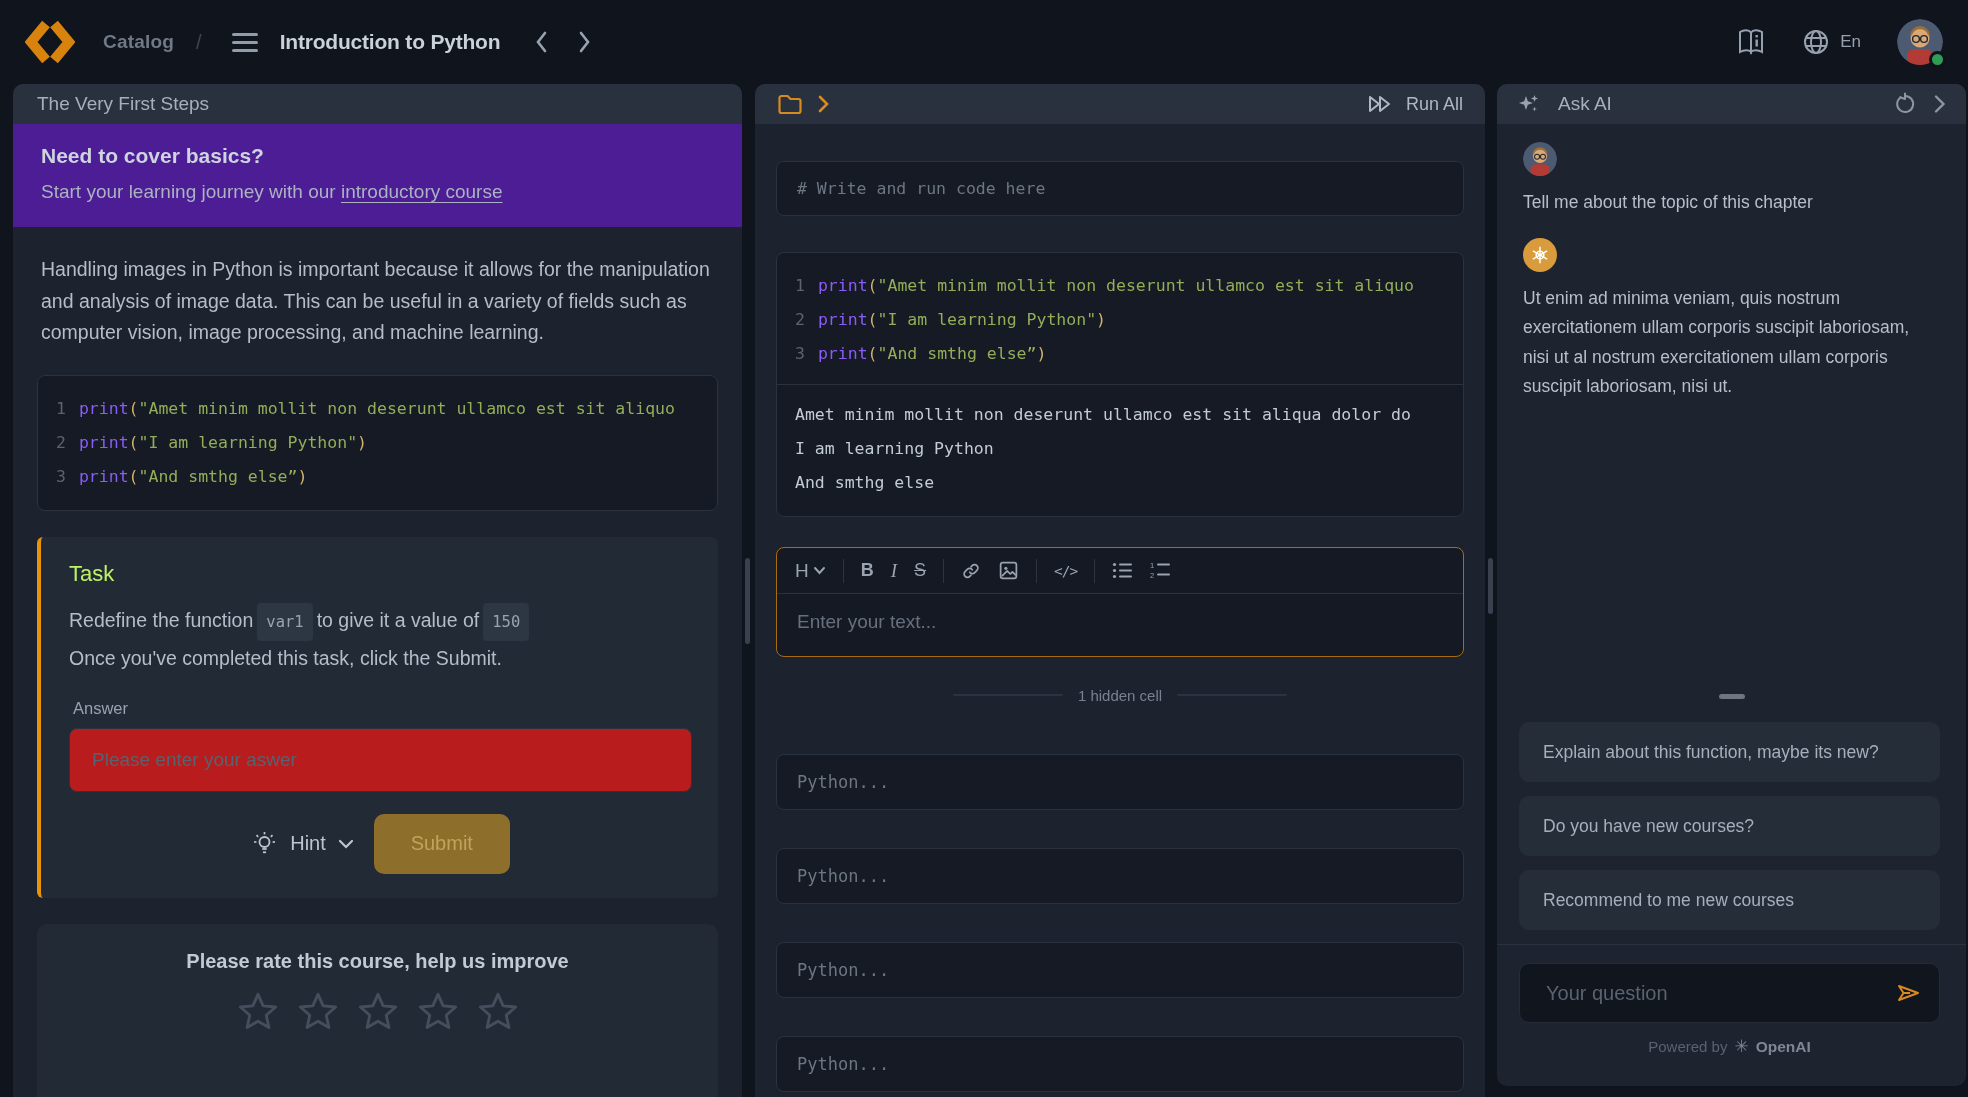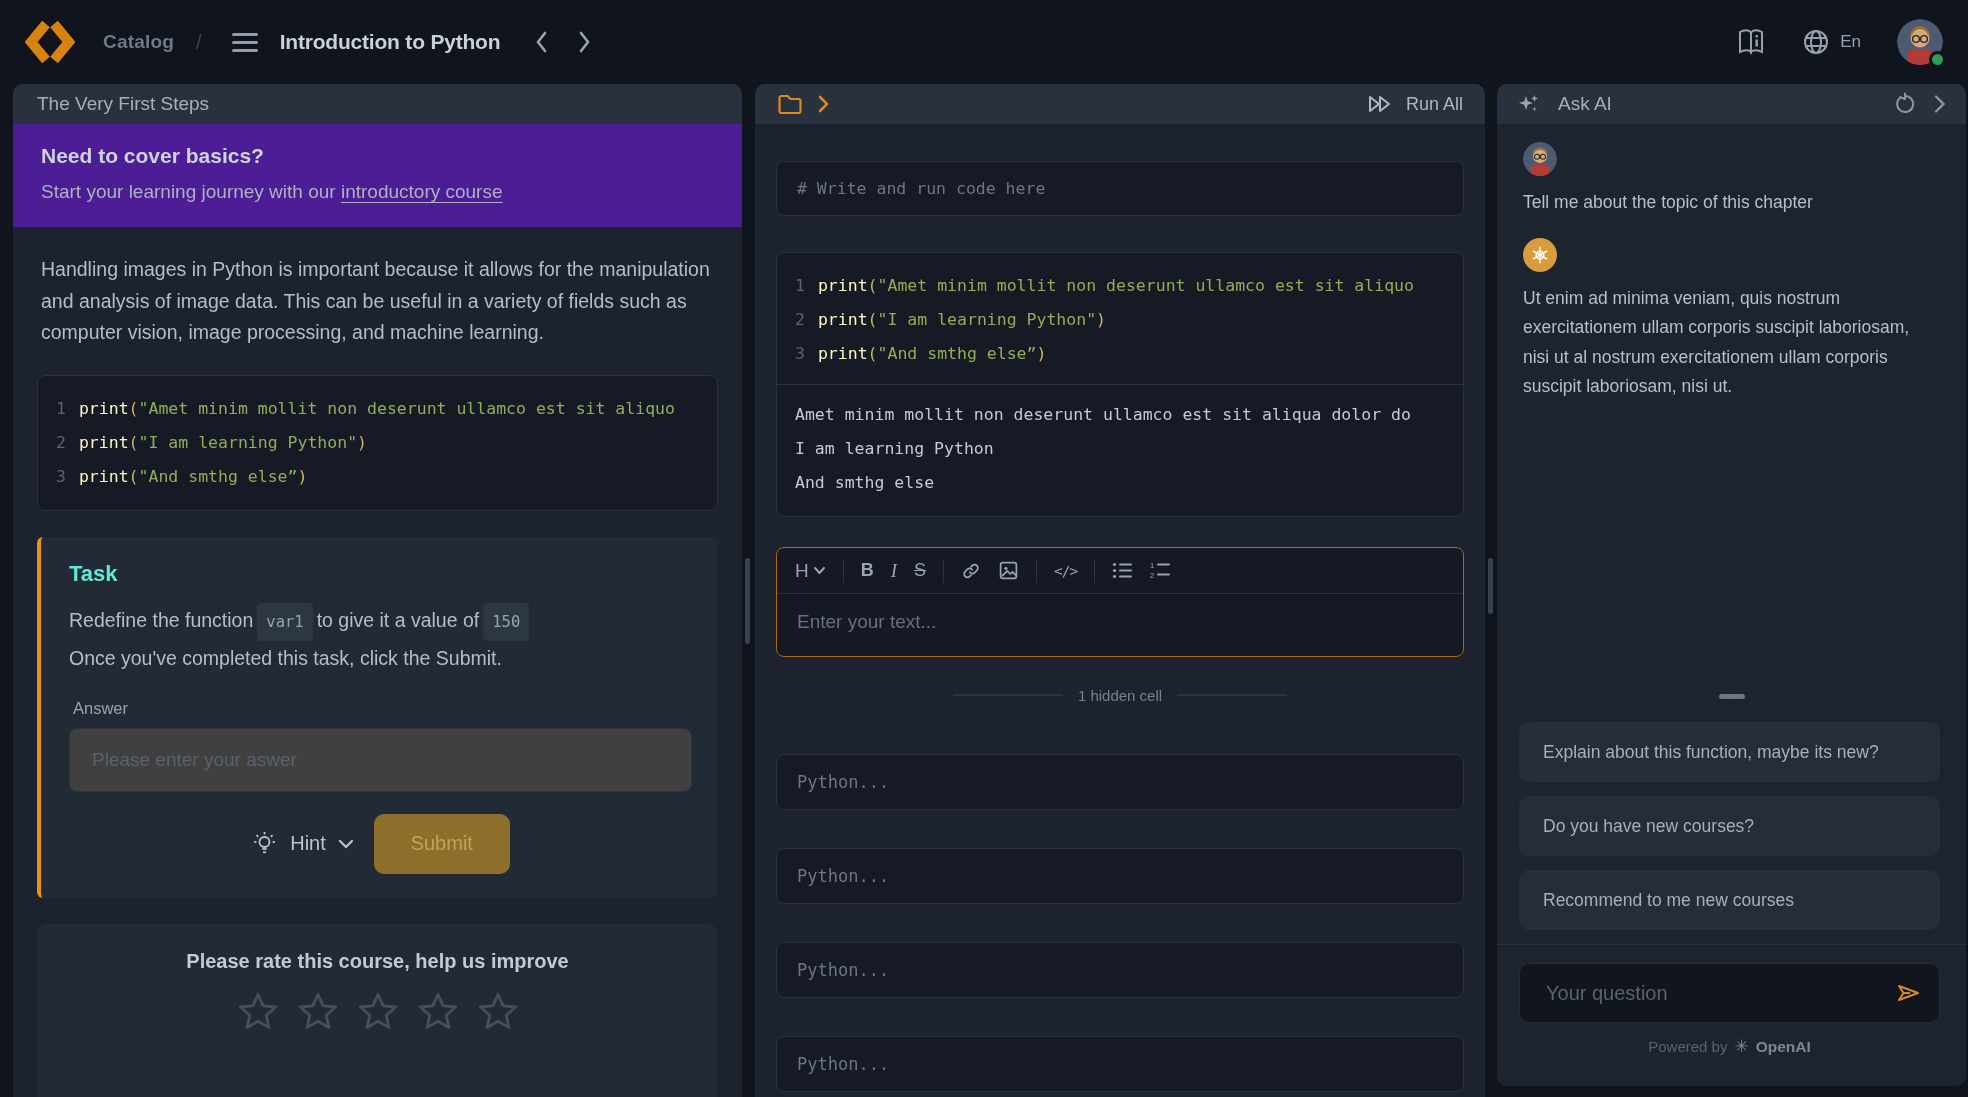--- a/index.html
+++ b/index.html
@@ -38,32 +38,32 @@
   .basics h3 { font-size:21px; font-weight:700; color:#ccd4de; }
   .basics p { margin-top:13px; font-size:19px; color:#aab3bf; }
   .basics a { color:#aab3bf; text-decoration:underline; text-underline-offset:4px; cursor:pointer; }
   .lesson-p { margin:27px 28px 0 28px; font-size:19.5px; line-height:31.5px; color:#b4bdc8; }
 
   .codeblock { margin:26px 24px 0 24px; background:#151a24; border:1px solid #2b3340;
                border-radius:8px; padding:16px 0; overflow:hidden; }
   .code-line { font-family:"DejaVu Sans Mono", monospace; font-size:16.5px; line-height:34px;
                padding-left:18px; white-space:nowrap; }
   .ln  { color:#5a6370; margin-right:13px; }
-  .fn  { color:#fef9c3; }
+  .fn  { color:#8b5cf6; }
   .par { color:#d2b269; }
   .str { color:#93ad58; }
 
   .task { margin:26px 24px 0 24px; background:#222a36; border-left:4px solid #e8930c;
           border-radius:6px; padding:24px 26px 24px 28px; }
-  .task h3 { font-size:22px; font-weight:700; color:#5eead4; }
+  .task h3 { font-size:22px; font-weight:400; color:#bef264; }
   .task-body { margin-top:16px; font-size:19.5px; line-height:34px; color:#b4bdc8; }
   .chip { display:inline-block; background:#2d3643; color:#99a2af; border-radius:4px;
           font-family:"DejaVu Sans Mono", monospace; font-size:15.5px; padding:2px 9px; margin:0 4px; }
   .answer-label { margin-top:24px; font-size:16.5px; color:#98a1ae; padding-left:4px; }
-  .answer-input { margin-top:10px; width:100%; height:64px; background:#404040; border:1px solid #2b3340;
+  .answer-input { margin-top:10px; width:100%; height:64px; background:#b91c1c; border:1px solid #2b3340;
                   border-radius:8px; color:#c7cfd9; font-size:19px; padding:0 22px; outline:none;
                   font-family:"Liberation Sans", sans-serif; }
   .answer-input::placeholder { color:#59626f; }
   .task-foot { margin-top:22px; display:flex; align-items:center; justify-content:center; }
   .hint-btn { display:flex; align-items:center; gap:12px; color:#bcc5d0; font-size:20px; cursor:pointer; }
   .submit-btn { width:136px; height:60px; border:none; border-radius:10px; background:#8d6e2a;
                 color:#c2a35c; font-size:20px; cursor:pointer; font-family:"Liberation Sans", sans-serif;margin-left:20px; }
 
   .rating { margin:26px 24px 0 24px; background:#222a36; border-radius:10px; padding:26px 20px 40px 20px;
             height:200px; text-align:center; }

